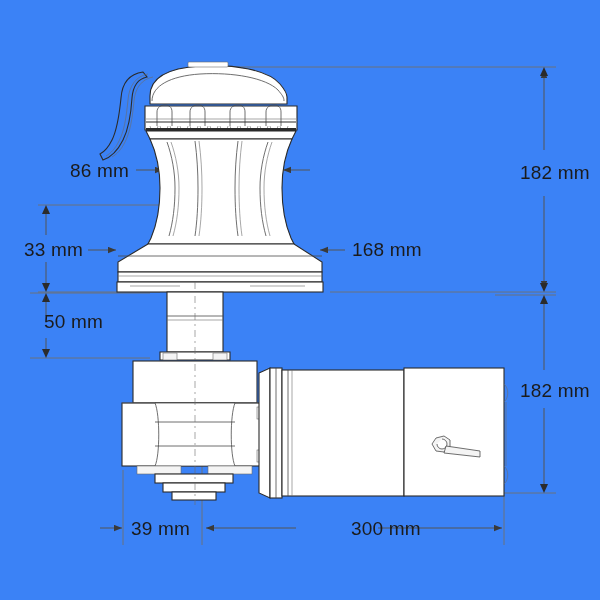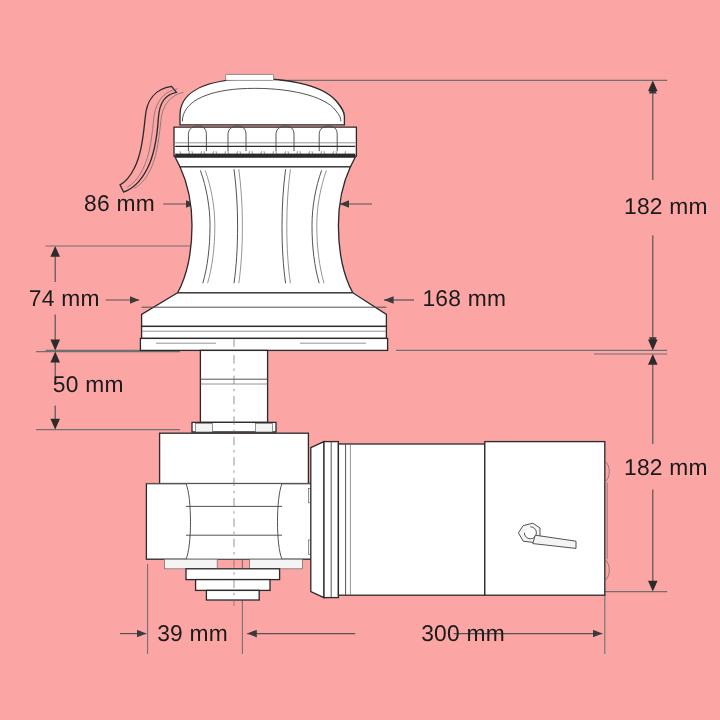--- a/index.html
+++ b/index.html
@@ -7,21 +7,21 @@
     padding: 0;
     background: #ffffff;
   }
   body {
     font-family: "Liberation Sans", sans-serif;
   }
   #drawing-root {
     position: relative;
     width: 600px;
     height: 600px;
-    background: #fca5a5;
+    background: #3b82f6;
     overflow: hidden;
     text-align: center;
   }
   #drawing-svg {
     position: absolute;
     left: 0;
     top: 0;
     width: 600px;
     height: 600px;
   }
@@ -247,21 +247,21 @@
 
     <g>
       <line class="ln-hair" x1="195" y1="282" x2="195" y2="292" stroke-dasharray="7 4"></line>
       <line class="ln-hair" x1="195" y1="296" x2="195" y2="505" stroke-dasharray="7 4 2 4"></line>
     </g>
 
   </svg>
 
   <div class="dim-label" style="left:70px;  top:160px;">86 mm</div>
 
-  <div class="dim-label" style="left:24px;  top:239px;">74 mm</div>
+  <div class="dim-label" style="left:24px;  top:239px;">33 mm</div>
 
   <div class="dim-label" style="left:352px; top:239px;">168 mm</div>
 
   <div class="dim-label" style="left:520px; top:162px;">182 mm</div>
 
   <div class="dim-label" style="left:28px;  top:311px;margin-left:16px;">50 mm</div>
 
   <div class="dim-label" style="left:520px; top:380px;">182 mm</div>
 
   <div class="dim-label" style="left:131px; top:518px;">39 mm</div>

